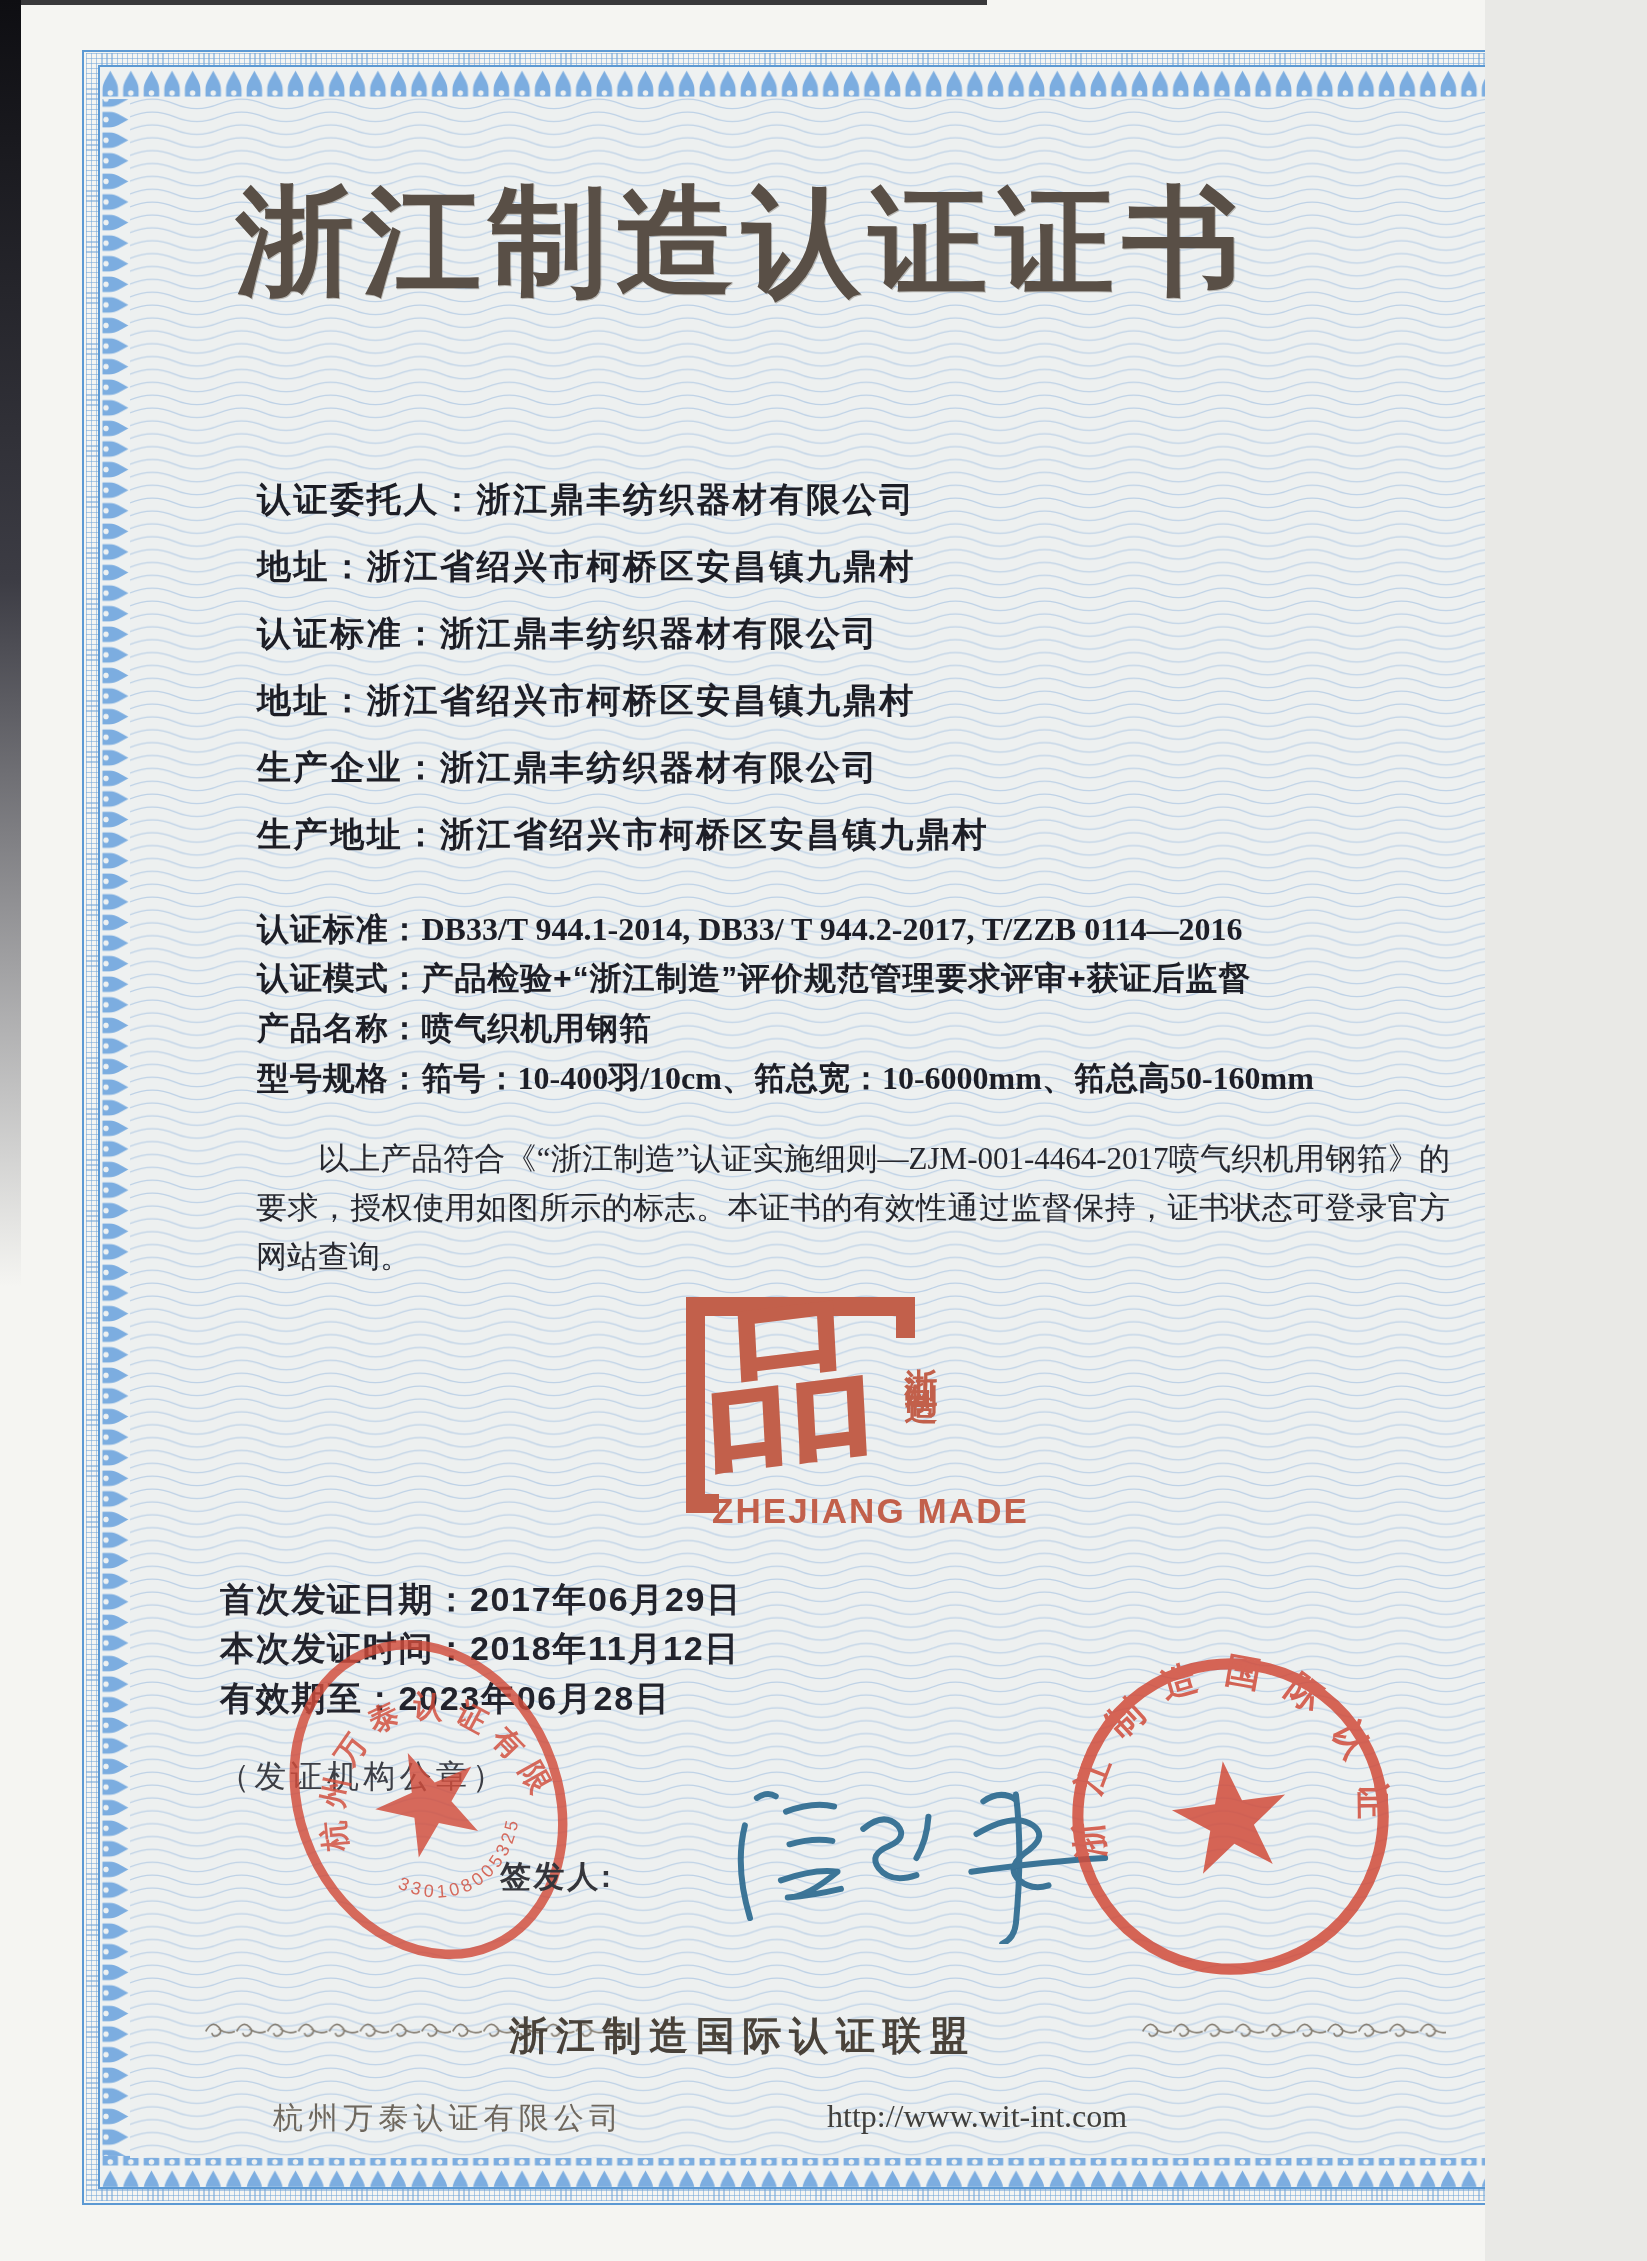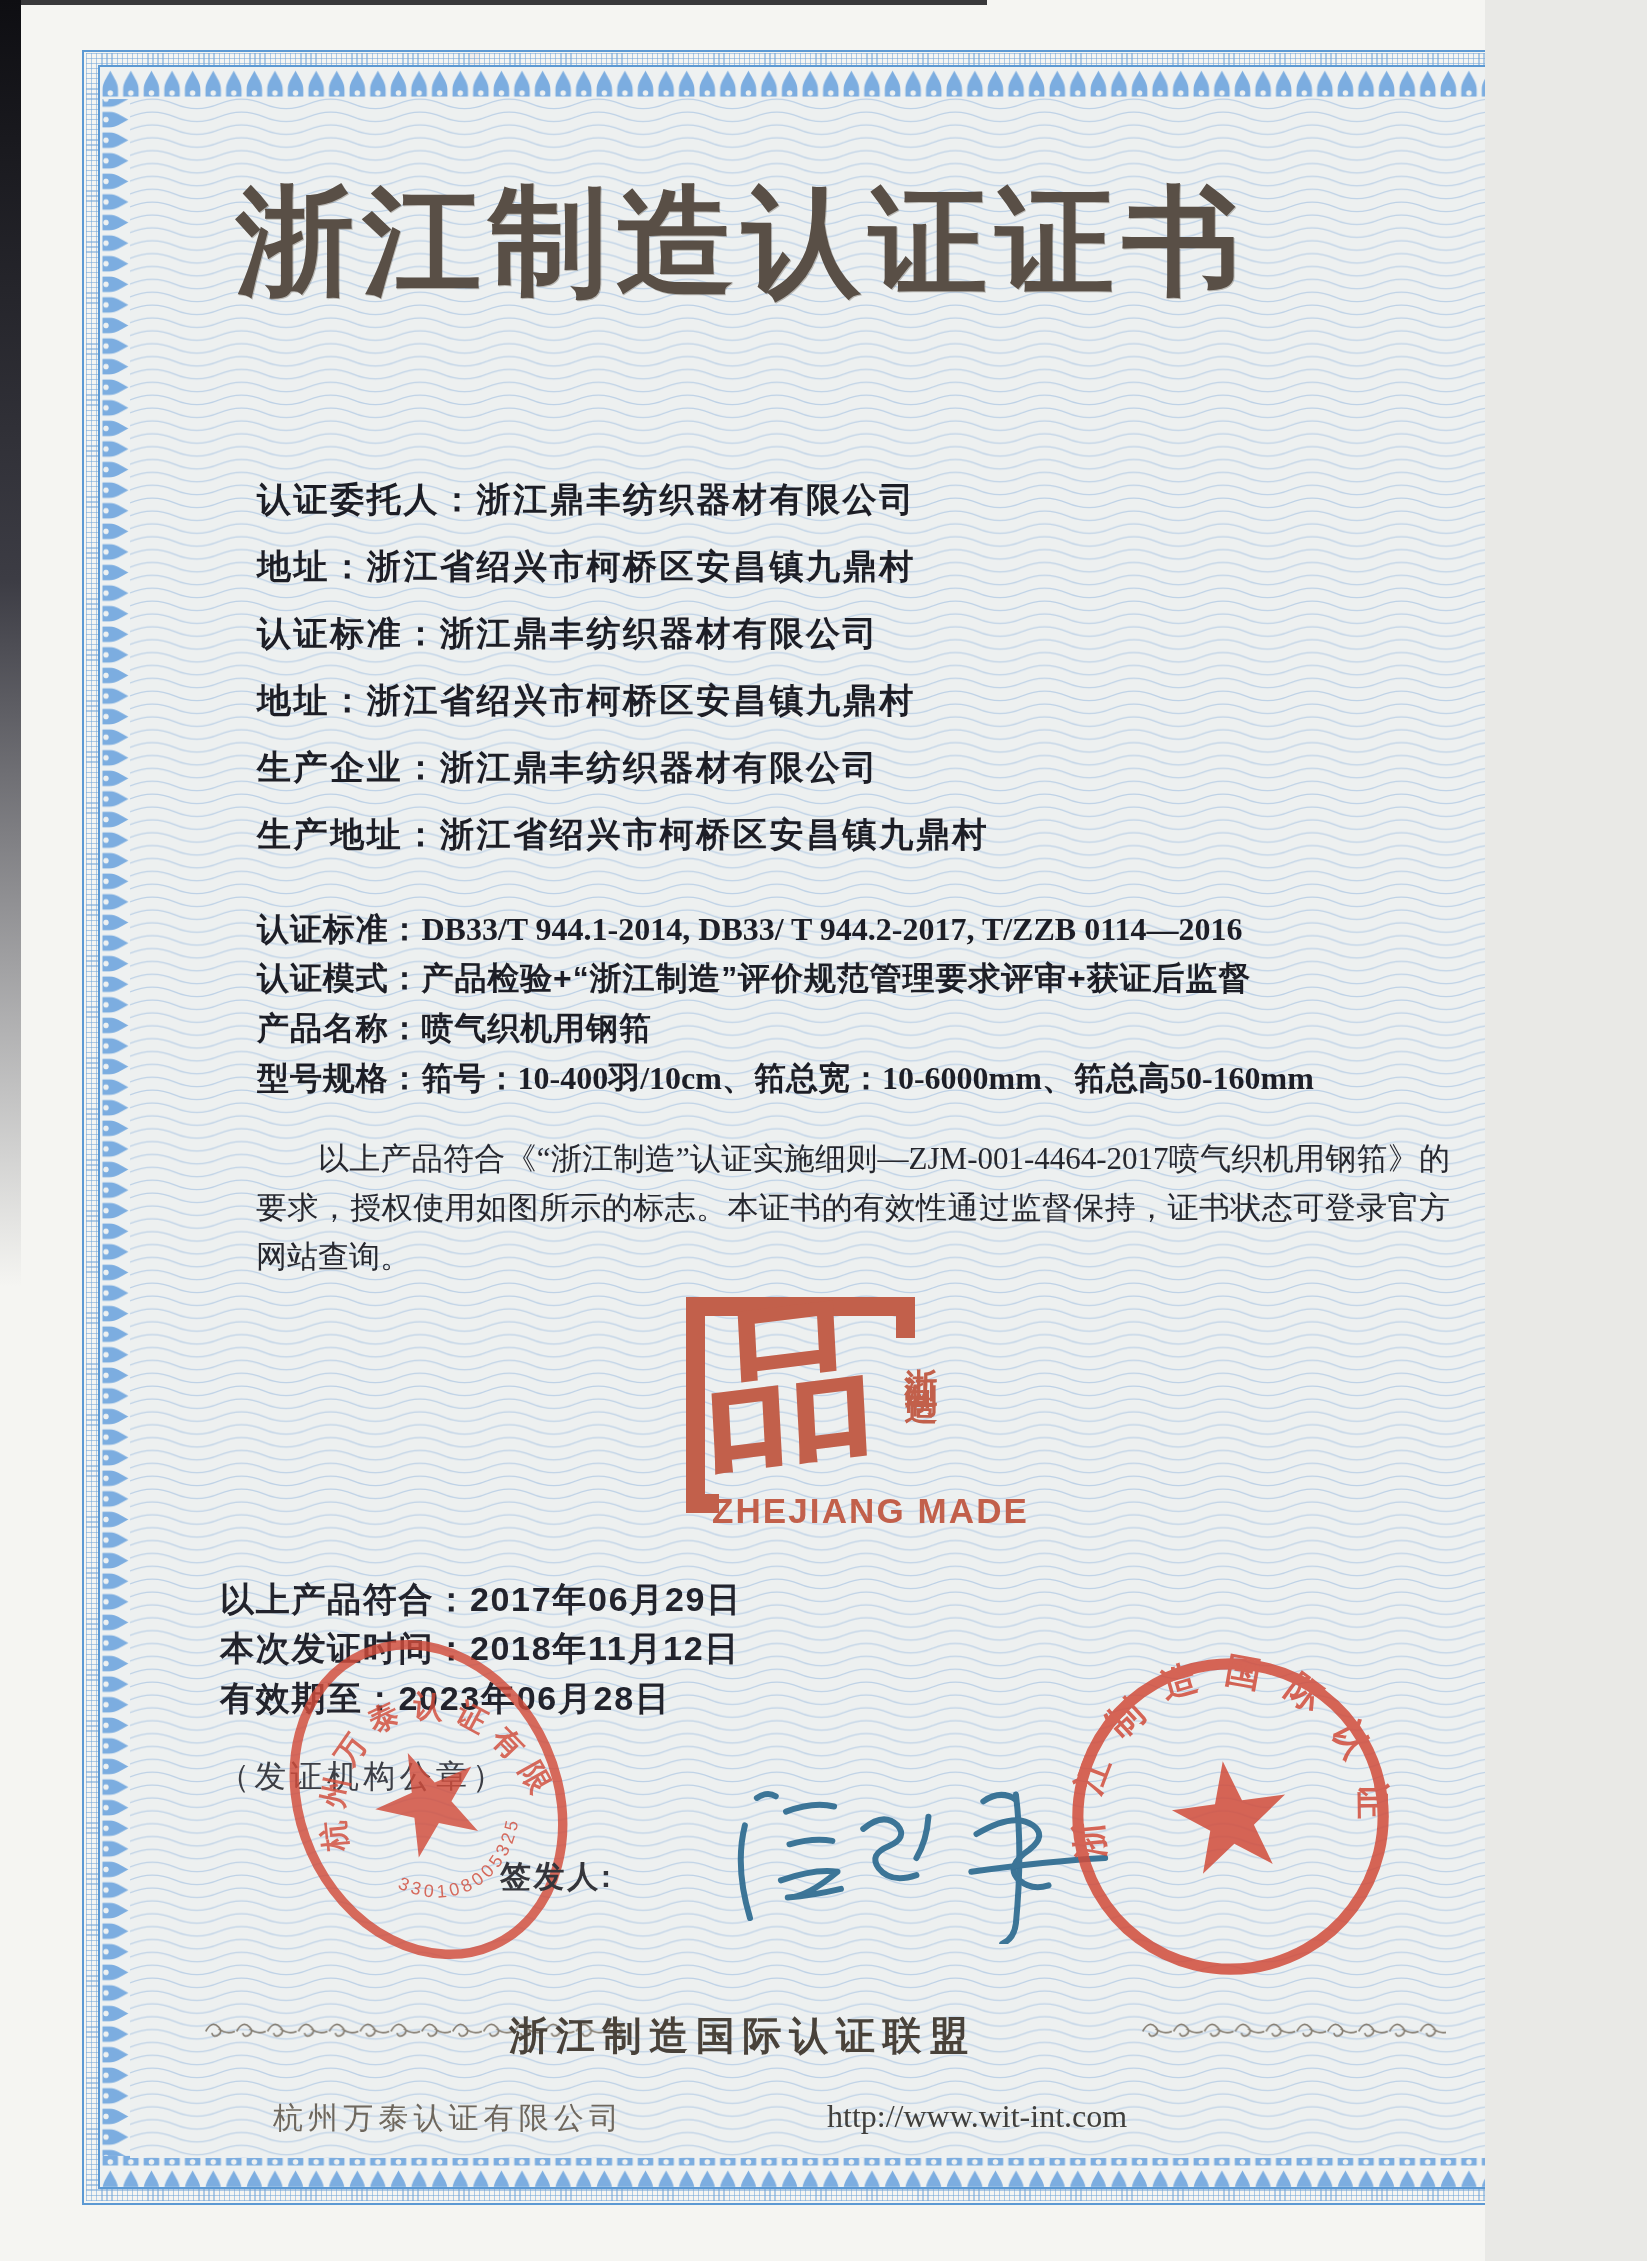--- a/index.html
+++ b/index.html
@@ -118,21 +118,21 @@
   <div class="abs logo">
     <div class="bar lg-top"></div>
     <div class="bar lg-stub"></div>
     <div class="bar lg-left"></div>
     <div class="bar lg-corner"></div>
     <div class="lg-mark">品</div>
     <div class="lg-side">浙江制造</div>
     <div class="lg-en">ZHEJIANG MADE</div>
   </div>
 
-  <div class="abs dline" style="top:1577px"><span>以上产品符合：</span><span>2017年06月29日</span></div>
+  <div class="abs dline" style="top:1577px"><span>首次发证日期：</span><span>2017年06月29日</span></div>
   <div class="abs dline" style="top:1626px"><span>本次发证时间：</span><span>2018年11月12日</span></div>
   <div class="abs dline" style="top:1676px"><span>有效期至：</span><span>2023年06月28日</span></div>
   <div class="abs sealnote">（发证机构公章）</div>
 
   <svg class="abs" style="left:257px;top:1628px;opacity:.82" width="343" height="343" viewBox="0 0 400 400">
     <g transform="rotate(-24 200 200)" fill="none" stroke="#d14c3b">
       <ellipse cx="200" cy="200" rx="150" ry="186" stroke-width="11"></ellipse>
       <path id="ovTop" d="M 86,253 A 114,150 0 1 1 314,253" stroke="none"></path>
       <path id="ovBot" d="M 116,268 A 114,150 0 0 0 284,268" stroke="none"></path>
       <polygon transform="translate(200 205) scale(0.92)" fill="#d14c3b" stroke="none" points="0,-70 15.9,-21.8 66.6,-21.6 25.7,8.3 41.1,56.6 0,27 -41.1,56.6 -25.7,8.3 -66.6,-21.6 -15.9,-21.8"></polygon>

